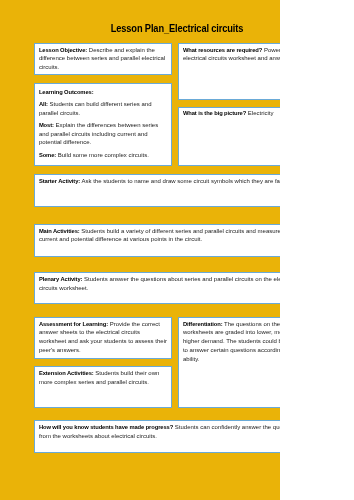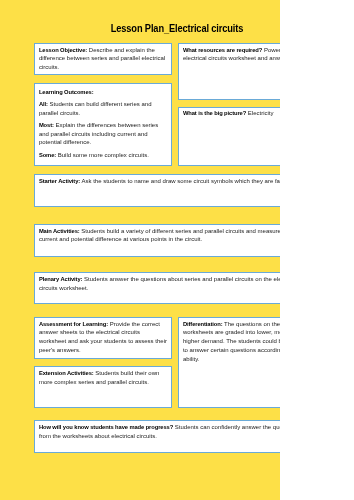--- a/index.html
+++ b/index.html
@@ -1,21 +1,21 @@
 <!DOCTYPE html>
 <html><head>
 <meta charset="utf-8">
 <title>Lesson Plan_Electrical circuits</title>
 <style>
   html,body{margin:0;padding:0;}
   body{
     width:354px;height:500px;background:#ffffff;
     font-family:"Liberation Sans", sans-serif;
   }
-  .page{position:relative;width:280px;height:500px;overflow:hidden;background:#fde047;}
+  .page{position:relative;width:280px;height:500px;overflow:hidden;background:#eab308;}
 
   .doc-title{
     position:absolute;left:0;top:21.6px;width:354px;text-align:center;
     font-weight:bold;font-size:10.6px;line-height:12px;color:#000000;
     letter-spacing:-0.15px;
     transform:scaleX(0.875) translateZ(0);transform-origin:177px 0;
   }
 
   .box{
     position:absolute;box-sizing:border-box;

